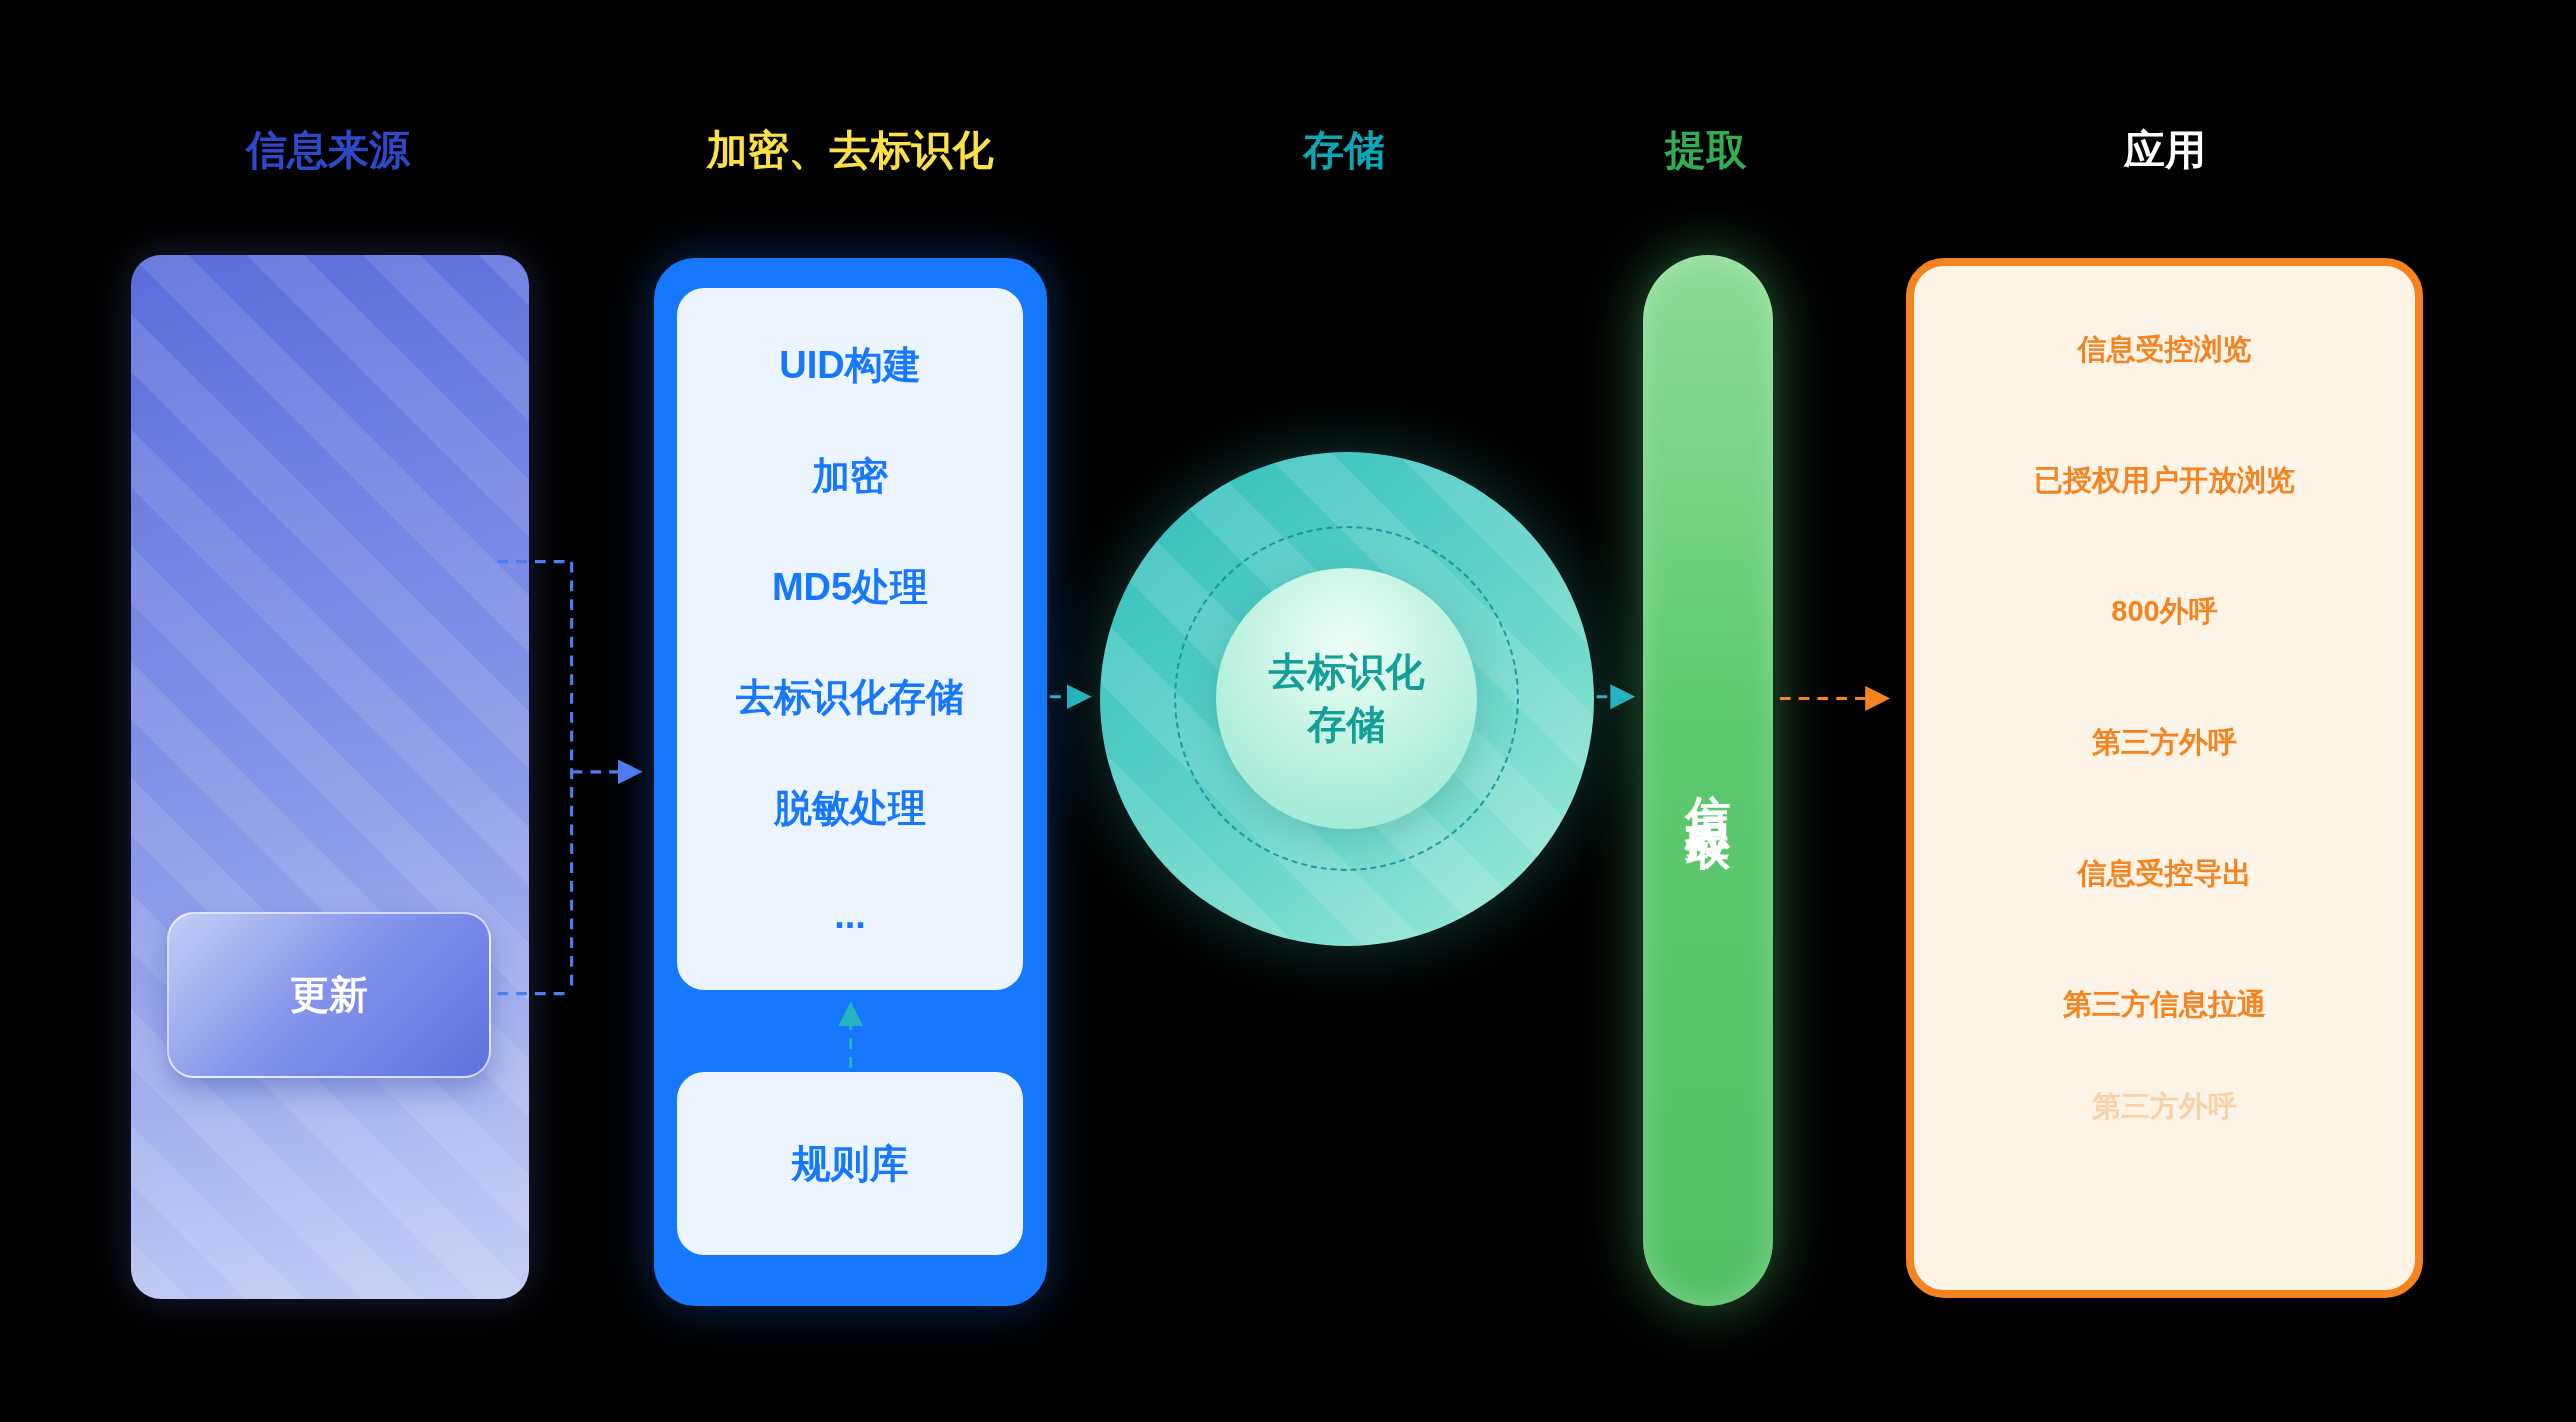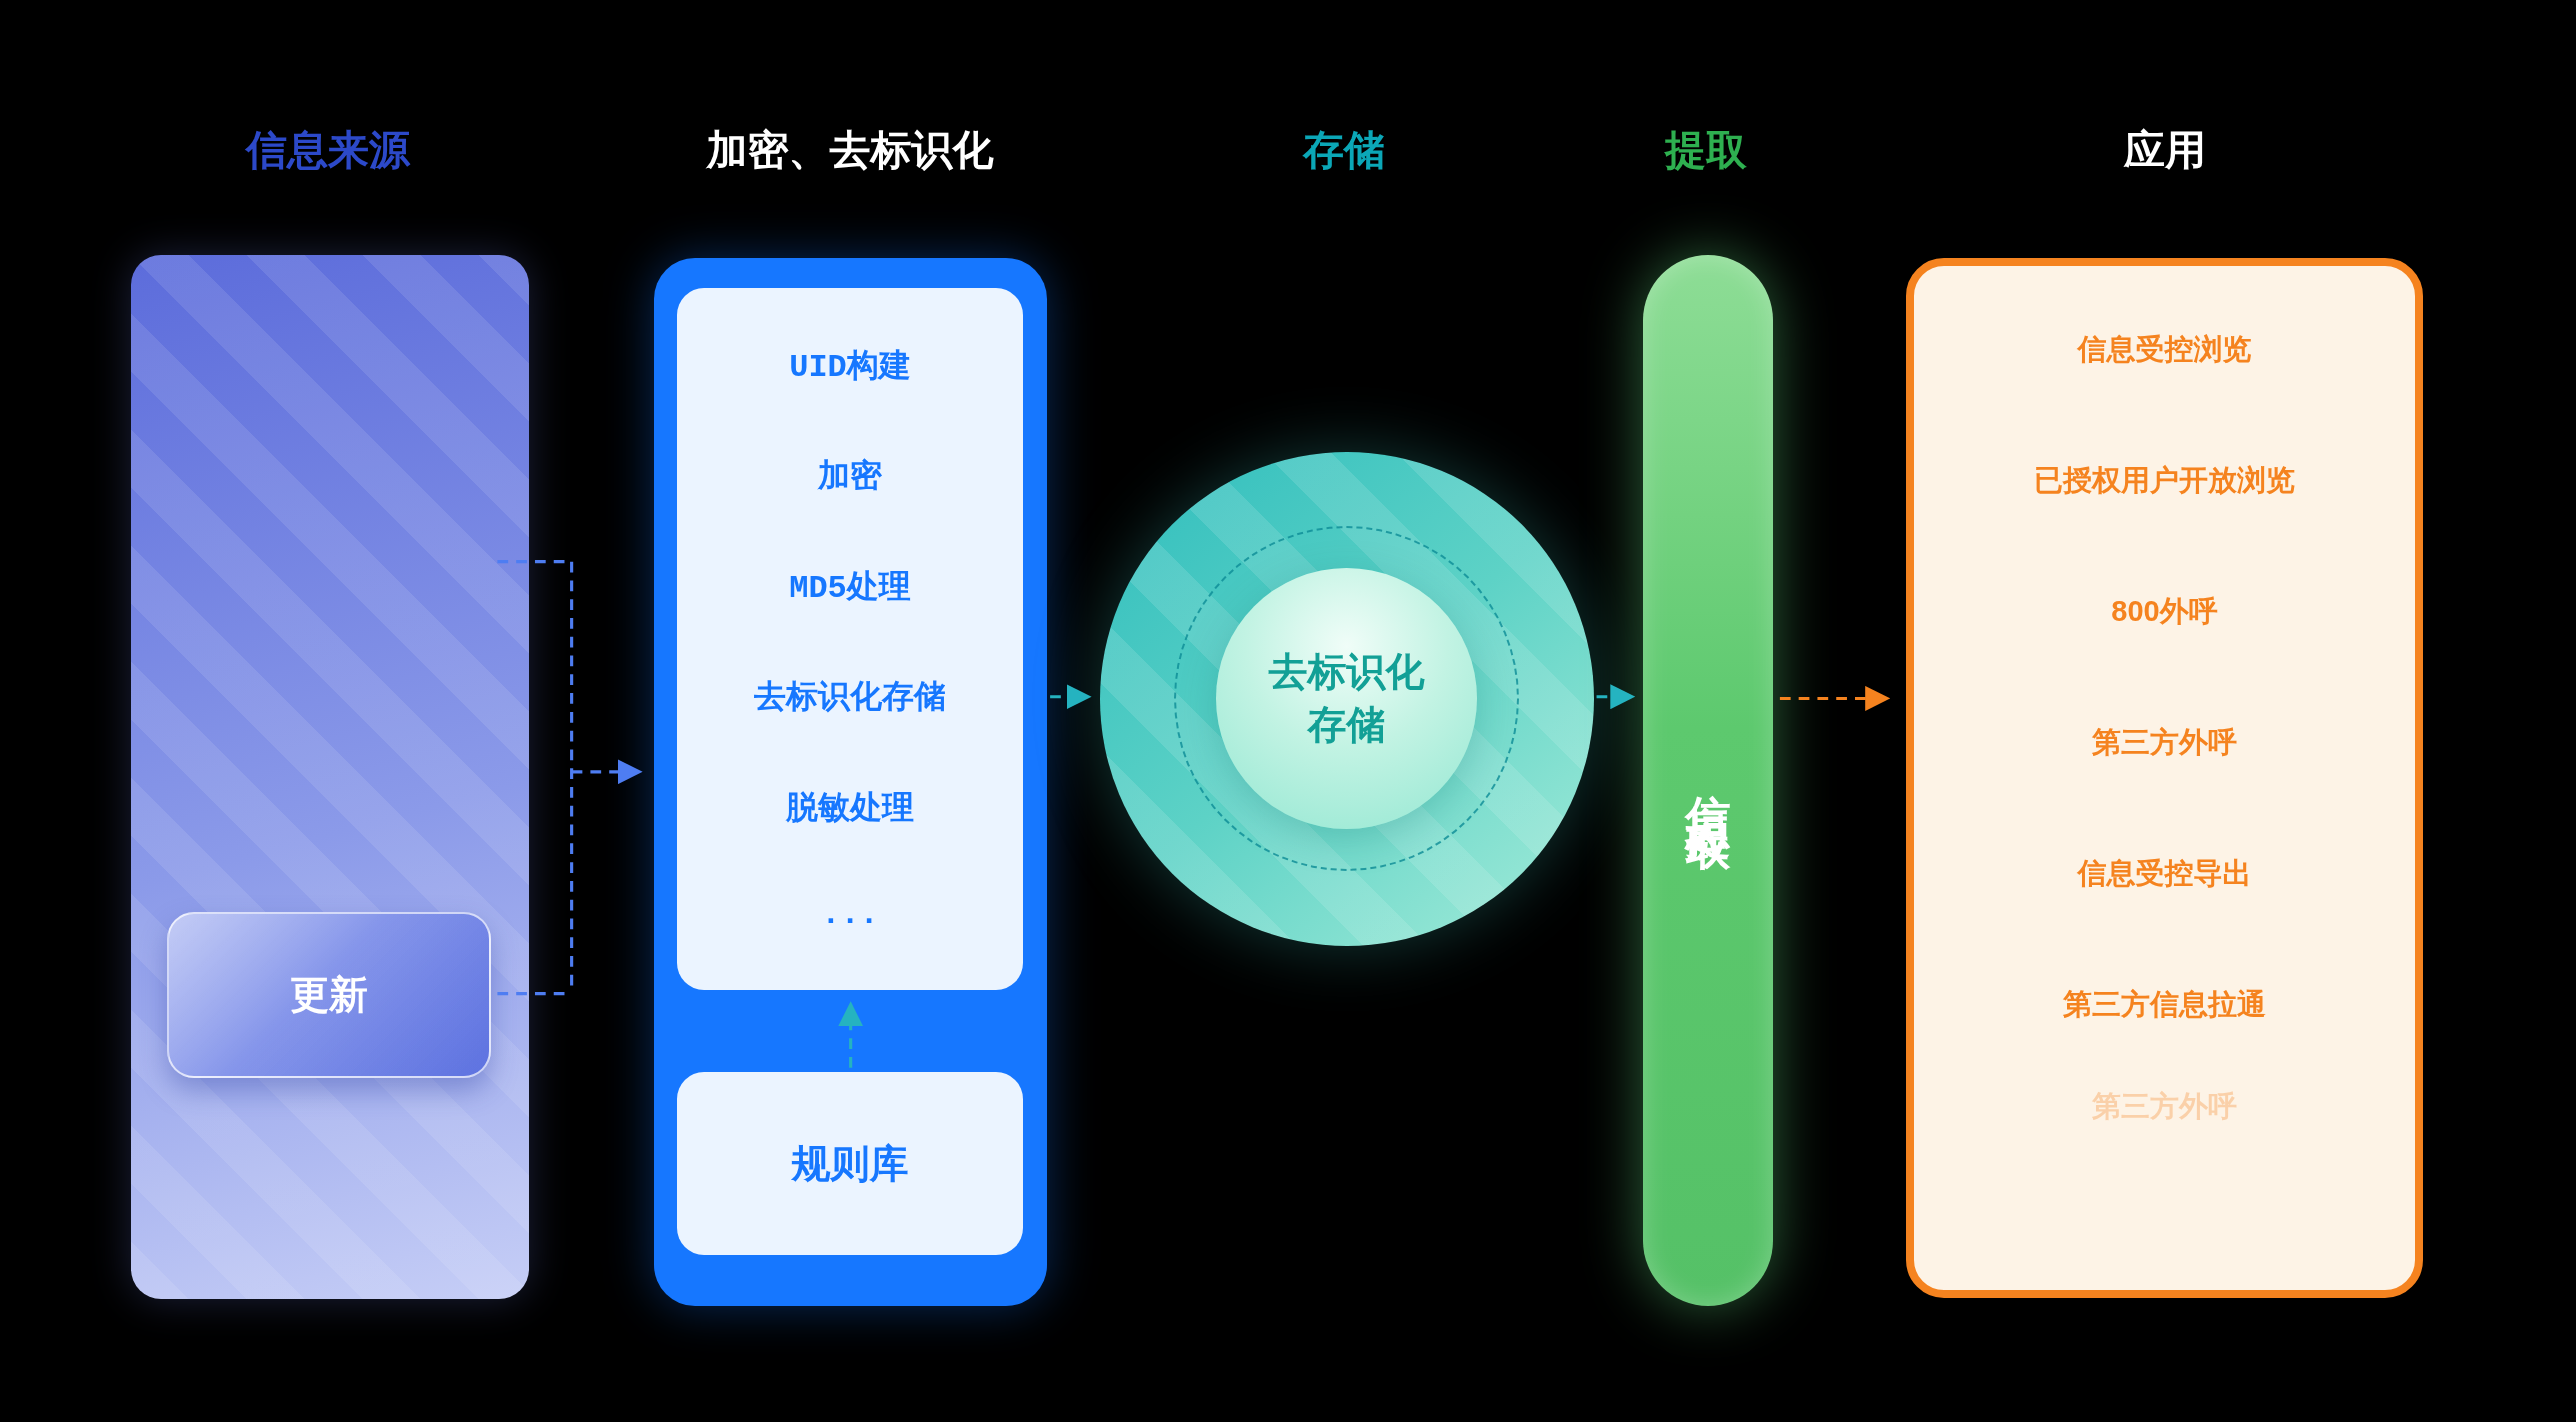--- a/index.html
+++ b/index.html
@@ -3,21 +3,21 @@
 <meta charset="utf-8">
 <style>
   * { margin:0; padding:0; box-sizing:border-box; }
   html,body { background:#000; }
   body { font-family:"Liberation Sans","DejaVu Sans",sans-serif; }
   .canvas { position:relative; width:2576px; height:1422px; background:#000; overflow:hidden; }
 
   
   .hdr { position:absolute; top:123px; transform:translateX(-50%); font-size:41px; font-weight:bold; white-space:nowrap; }
   .hdr-source      { left:328px;  color:#2c49c9; }
-  .hdr-encryption  { left:850px;  color:#ffffff; }
+  .hdr-encryption  { left:850px;  color:#fde047; }
   .hdr-storage     { left:1344px; color:#0ba7b7; }
   .hdr-extraction  { left:1706px; color:#2eb050; }
   .hdr-application { left:2165px; color:#ffffff; }
 
   
   .source-panel {
     position:absolute; left:131px; top:255px; width:398px; height:1044px;
     border-radius:30px;
     background:
       repeating-linear-gradient(45deg, rgba(255,255,255,0.10) 0 41px, rgba(255,255,255,0) 41px 82px),
@@ -42,21 +42,21 @@
     position:absolute; left:654px; top:258px; width:393px; height:1048px;
     border-radius:41px; background:#1677ff;
     box-shadow:0 0 49px rgba(22,119,255,0.35);
   }
   .enc-steps {
     position:absolute; left:23px; top:29.5px; width:346px; height:702px;
     border-radius:27px; background:#ebf4ff;
     display:flex; flex-direction:column; justify-content:space-around; align-items:center;
     padding:23px 0;
   }
-  .enc-step { color:#1677ff; font-size:32px; font-weight:600;font-family:Liberation Mono, monospace; }
+  .enc-step { color:#1677ff; font-size:38px; font-weight:600; }
   .rule-box {
     position:absolute; left:23px; top:814px; width:346px; height:183px;
     border-radius:27px; background:#ebf4ff;
     display:flex; align-items:center; justify-content:center;
     color:#1677ff; font-size:39px; font-weight:600;
   }
 
   
   .storage-circle {
     position:absolute; left:1100px; top:452px; width:494px; height:494px; border-radius:50%;

